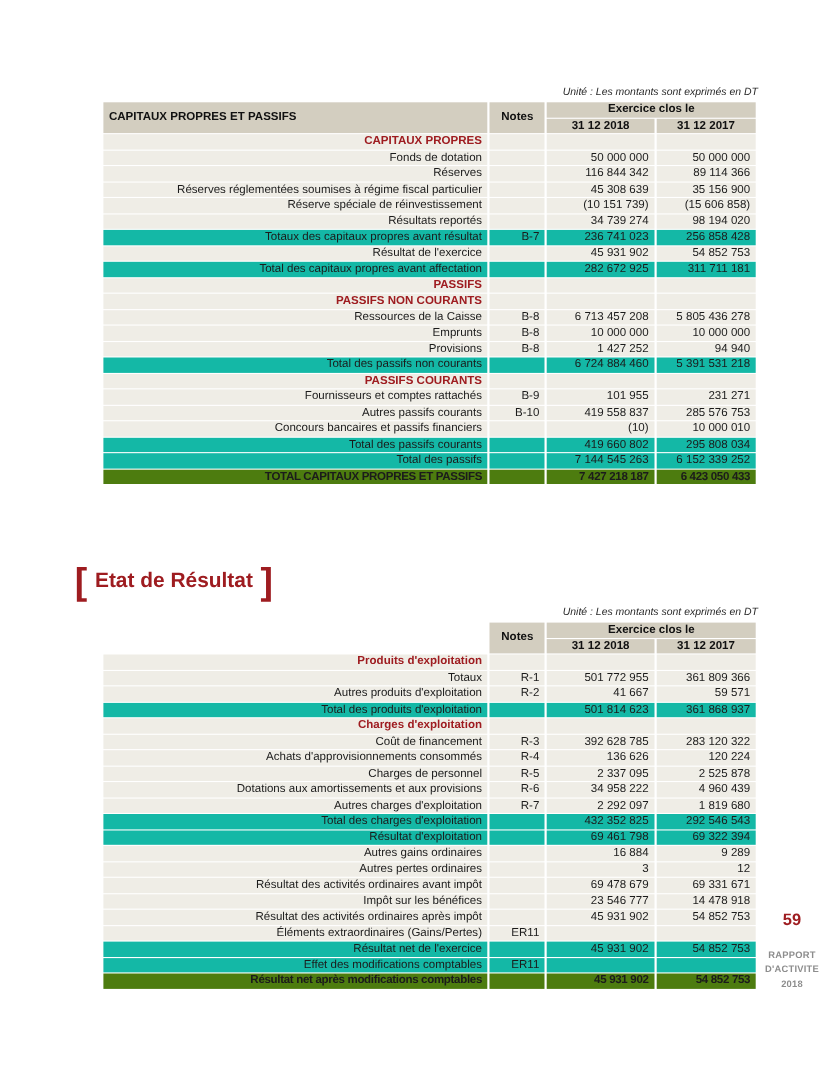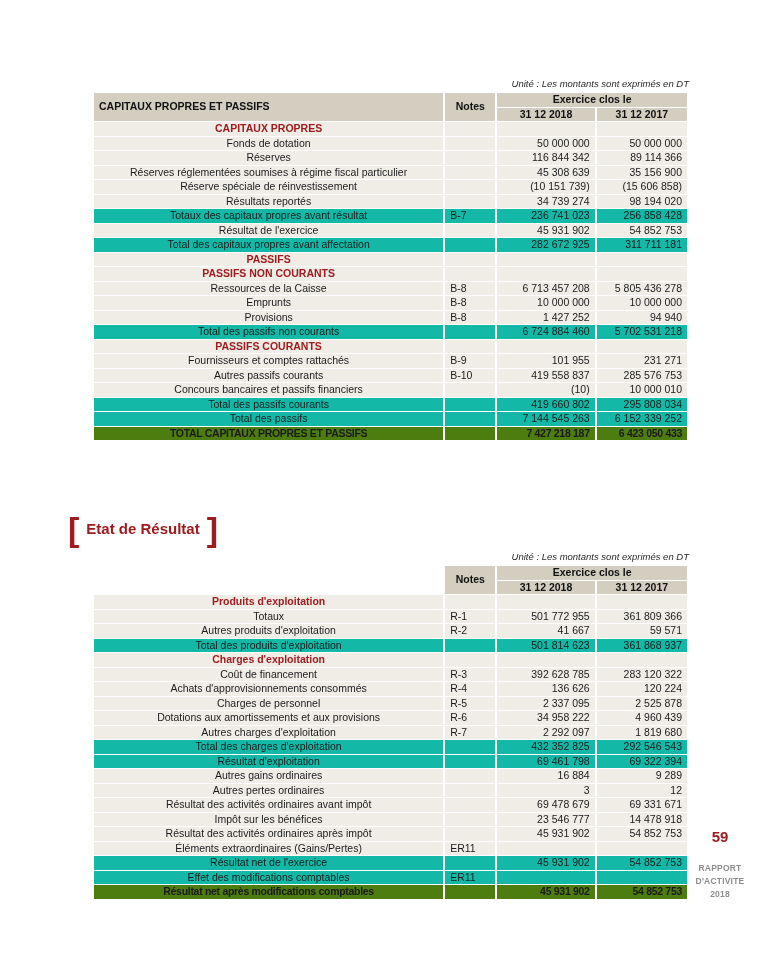--- a/index.html
+++ b/index.html
@@ -52,22 +52,22 @@
     font-weight: bold;
     color: #111111;
   }
   th.label-head { text-align: left; vertical-align: top; margin-left: 37px; }
   th.notes-head { text-align: center; vertical-align: top; }
   th.exercice-head { text-align: center; }
   th.date-head { text-align: center; }
   th.no-bg { background: transparent; }
 
   tbody td { background: #efede6; }
-  .cell-label { text-align: center; }
-  .cell-note  { text-align: left; margin-top: 28px; }
+  .cell-label { text-align: right; }
+  .cell-note  { text-align: right; margin-top: 28px; }
   .cell-val   { text-align: right; }
 
   tr.row-section td { color: #9e1c20; font-weight: bold; }
   tr.row-total td   { background: #14b8a6; font-weight: normal; }
   tr.row-grand td   { background: #4d7c0f; font-weight: bold; letter-spacing: -0.3px; }
 
   .doc-title {
     position: absolute;
     left: 68px;
     top: 512px;
@@ -75,21 +75,21 @@
     align-items: center;
     color: #9e1c20;
     font-weight: bold;
   }
   .doc-title .bracket {
     font-size: 34px;
     line-height: 34px;
     font-weight: bold;
   }
   .doc-title .title-text {
-    font-size: 15px;
+    font-size: 19px;
     line-height: 34px;
     padding: 0 7px;
   }
 
   .side-block {
     position: absolute;
     left: 688px;
     top: 828px;
     width: 64px;
     text-align: center;
@@ -216,21 +216,21 @@
           <tr class="row-regular">
     <td class="cell-label">Provisions</td>
     <td class="cell-note">B-8</td>
     <td class="cell-val">1 427 252</td>
     <td class="cell-val">94 940</td>
   </tr>
           <tr class="row-total">
     <td class="cell-label">Total des passifs non courants</td>
     <td class="cell-note"></td>
     <td class="cell-val">6 724 884 460</td>
-    <td class="cell-val">5 702 531 218</td>
+    <td class="cell-val">5 391 531 218</td>
   </tr>
           <tr class="row-section">
     <td class="cell-label">PASSIFS COURANTS</td>
     <td class="cell-note"></td>
     <td class="cell-val"></td>
     <td class="cell-val"></td>
   </tr>
           <tr class="row-regular">
     <td class="cell-label">Fournisseurs et comptes rattachés</td>
     <td class="cell-note">B-9</td>

